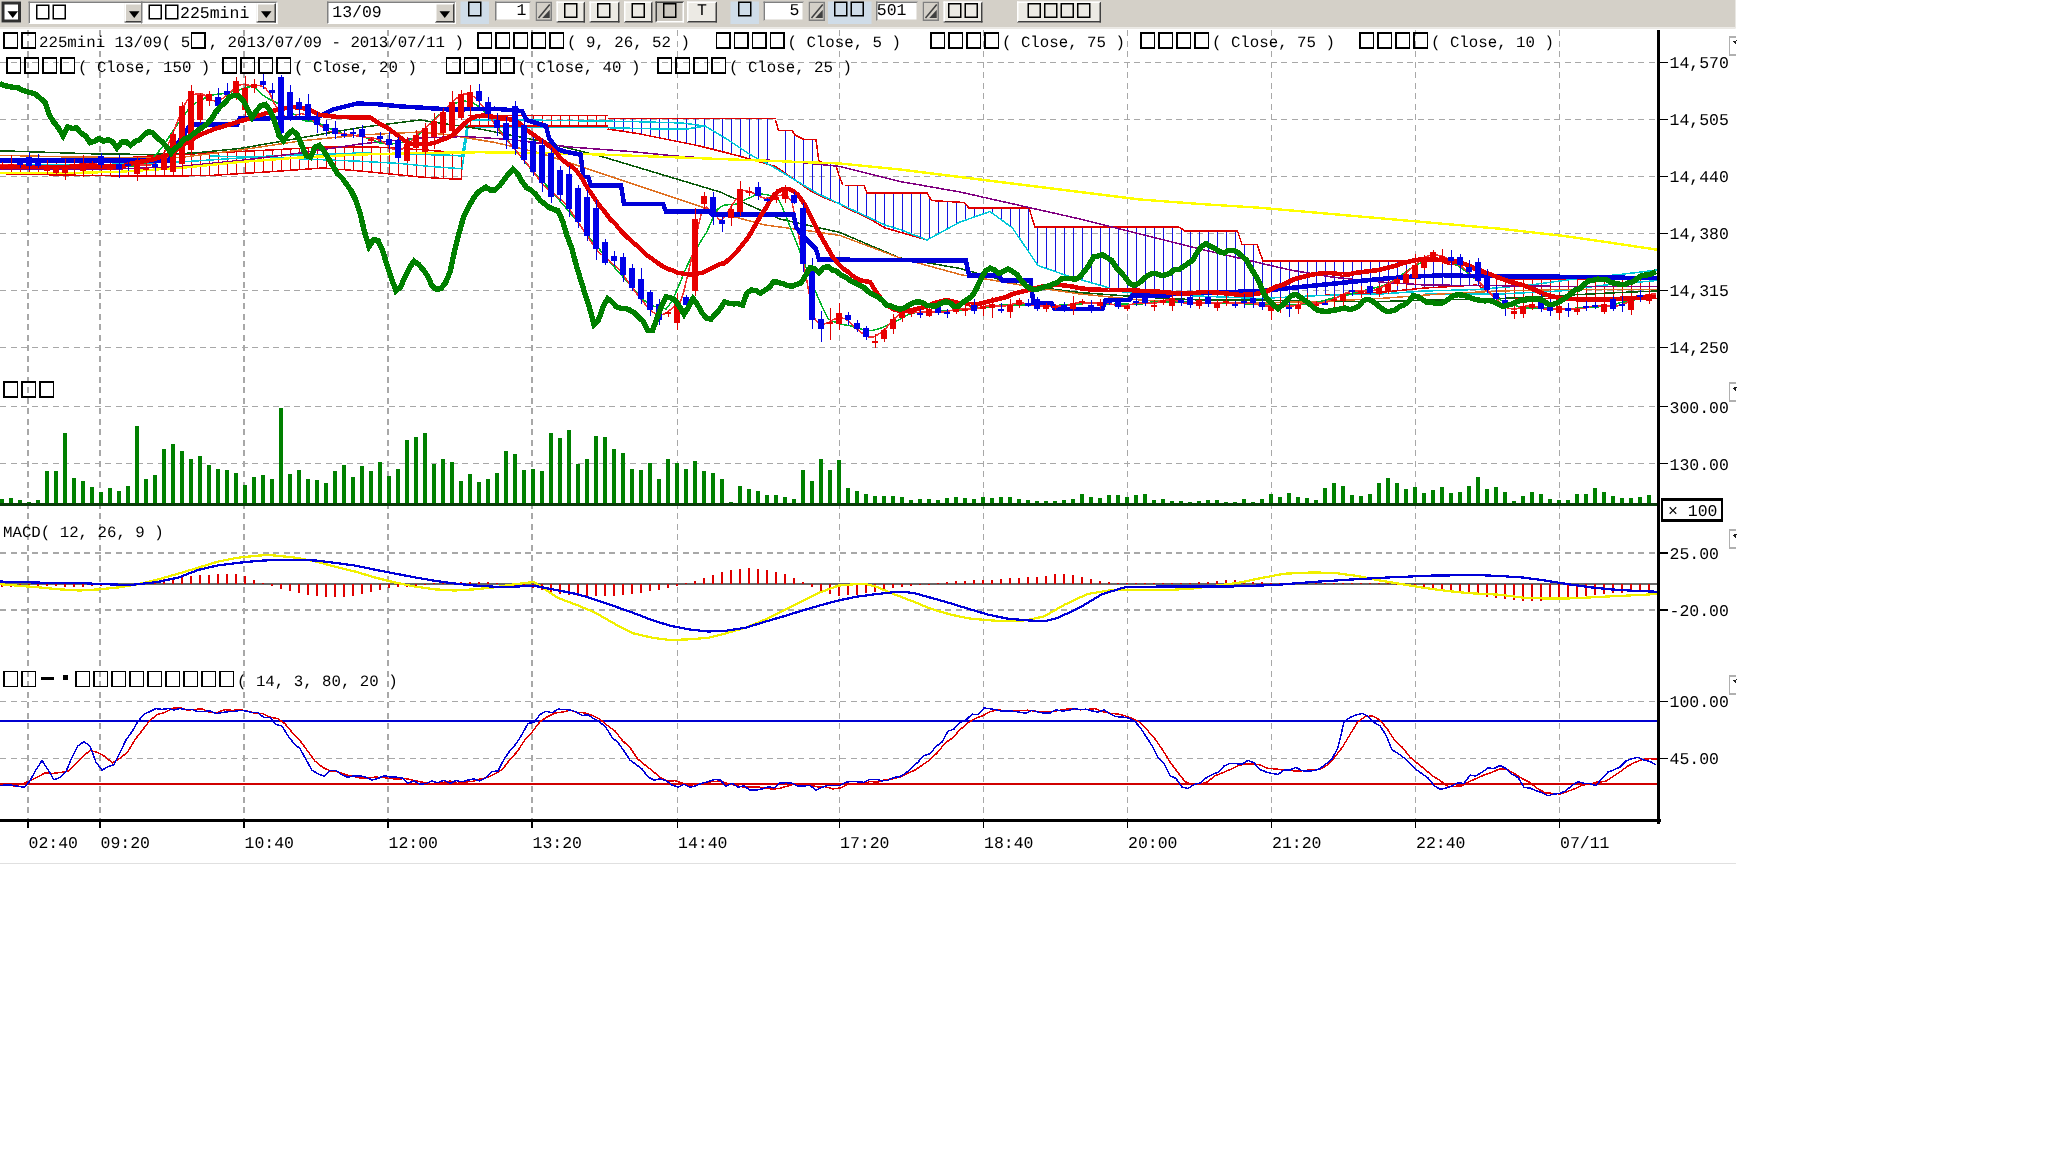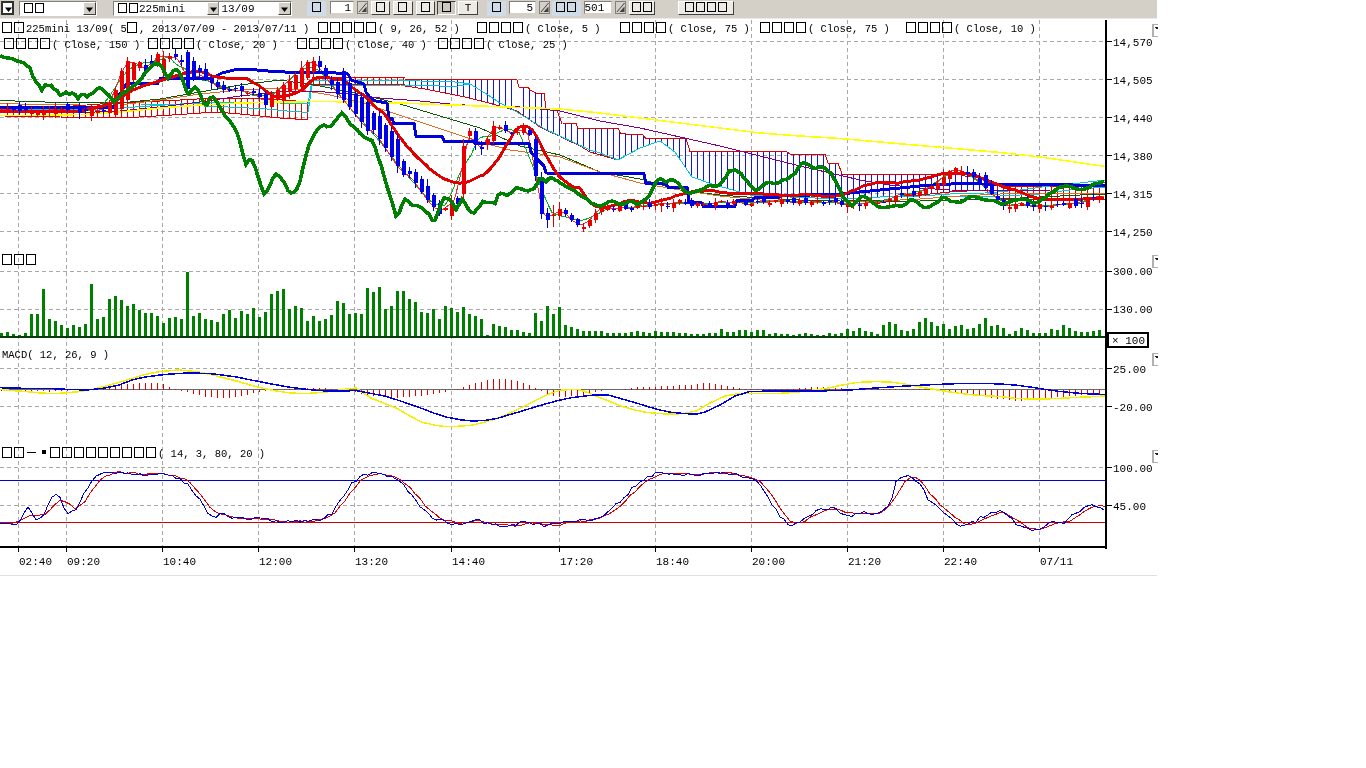--- a/index.html
+++ b/index.html
@@ -1147,27 +1147,27 @@
       <svg width="9" height="9" viewBox="0 0 9 9" style="position:absolute;left:1px;top:2px">
         <path d="M1 2.5 L8 2.5 L4.5 7 Z" fill="#000"></path>
       </svg>
     </div>
     <div style="position:absolute;left:18.5px;top:1px;width:78px;height:15px;background:#fff;border-top:1px solid #808080;border-left:1px solid #808080;border-bottom:1px solid #fff;border-right:1px solid #fff;">
       <span style="position:absolute;left:3px;top:1px;white-space:nowrap"><i style="display:inline-block;width:9px;height:10px;border:1px solid #000;margin:0 1px;vertical-align:-1px"></i><i style="display:inline-block;width:9px;height:10px;border:1px solid #000;margin:0 1px;vertical-align:-1px"></i></span>
       <span style="position:absolute;right:0px;top:0px;width:13px;height:13px;background:#d4d0c8;border:1px solid;border-color:#fff #404040 #404040 #fff;text-align:center;"><svg width="9" height="9" viewBox="0 0 9 9" style="margin-top:2px">
           <path d="M1 2.5 L8 2.5 L4.5 7 Z" fill="#000"></path>
         </svg></span>
     </div>
-    <div style="position:absolute;left:113px;top:1px;width:108px;height:15px;background:#fff;border-top:1px solid #808080;border-left:1px solid #808080;border-bottom:1px solid #fff;border-right:1px solid #fff;padding-left:48px;">
+    <div style="position:absolute;left:94px;top:1px;width:91px;height:15px;background:#fff;border-top:1px solid #808080;border-left:1px solid #808080;border-bottom:1px solid #fff;border-right:1px solid #fff;padding-left:48px;">
       <span style="position:absolute;left:3px;top:1px;white-space:nowrap"><i style="display:inline-block;width:9px;height:10px;border:1px solid #000;margin:0 1px;vertical-align:-1px"></i><i style="display:inline-block;width:9px;height:10px;border:1px solid #000;margin:0 1px;vertical-align:-1px"></i><span style="position:relative;top:0">225mini</span></span>
       <span style="position:absolute;right:0px;top:0px;width:13px;height:13px;background:#d4d0c8;border:1px solid;border-color:#fff #404040 #404040 #fff;text-align:center;"><svg width="9" height="9" viewBox="0 0 9 9" style="margin-top:2px">
           <path d="M1 2.5 L8 2.5 L4.5 7 Z" fill="#000"></path>
         </svg></span>
     </div>
-    <div style="position:absolute;left:217.5px;top:1px;width:74px;height:15px;background:#fff;border-top:1px solid #808080;border-left:1px solid #808080;border-bottom:1px solid #fff;border-right:1px solid #fff;">
+    <div style="position:absolute;left:217.5px;top:1px;width:86px;height:15px;background:#fff;border-top:1px solid #808080;border-left:1px solid #808080;border-bottom:1px solid #fff;border-right:1px solid #fff;">
       <span style="position:absolute;left:3px;top:1px;white-space:nowrap">13/09</span>
       <span style="position:absolute;right:0px;top:0px;width:13px;height:13px;background:#d4d0c8;border:1px solid;border-color:#fff #404040 #404040 #fff;text-align:center;"><svg width="9" height="9" viewBox="0 0 9 9" style="margin-top:2px">
           <path d="M1 2.5 L8 2.5 L4.5 7 Z" fill="#000"></path>
         </svg></span>
     </div>
     <div style="position:absolute;left:307px;top:1px;width:19px;height:15px;background:#cfdce8;text-align:center;line-height:15px"><i style="display:inline-block;width:9px;height:10px;border:1px solid #000;margin:0 1px;vertical-align:-1px"></i></div>
     <div style="position:absolute;left:330px;top:1px;width:24px;height:13px;background:#fff;border-top:1px solid #808080;border-left:1px solid #808080;border-bottom:1px solid #d4d0c8;border-right:1px solid #d4d0c8;text-align:right;line-height:13px;padding-right:2px">1</div>
     <div style="position:absolute;left:357px;top:1px"><svg width="11" height="13" viewBox="0 0 11 13" style="vertical-align:top">
         <rect x="0.5" y="0.5" width="10" height="12" fill="#d4d0c8" stroke="#808080"></rect>
         <path d="M9.5 2 L2 11" stroke="#404040" stroke-width="1" fill="none"></path>

